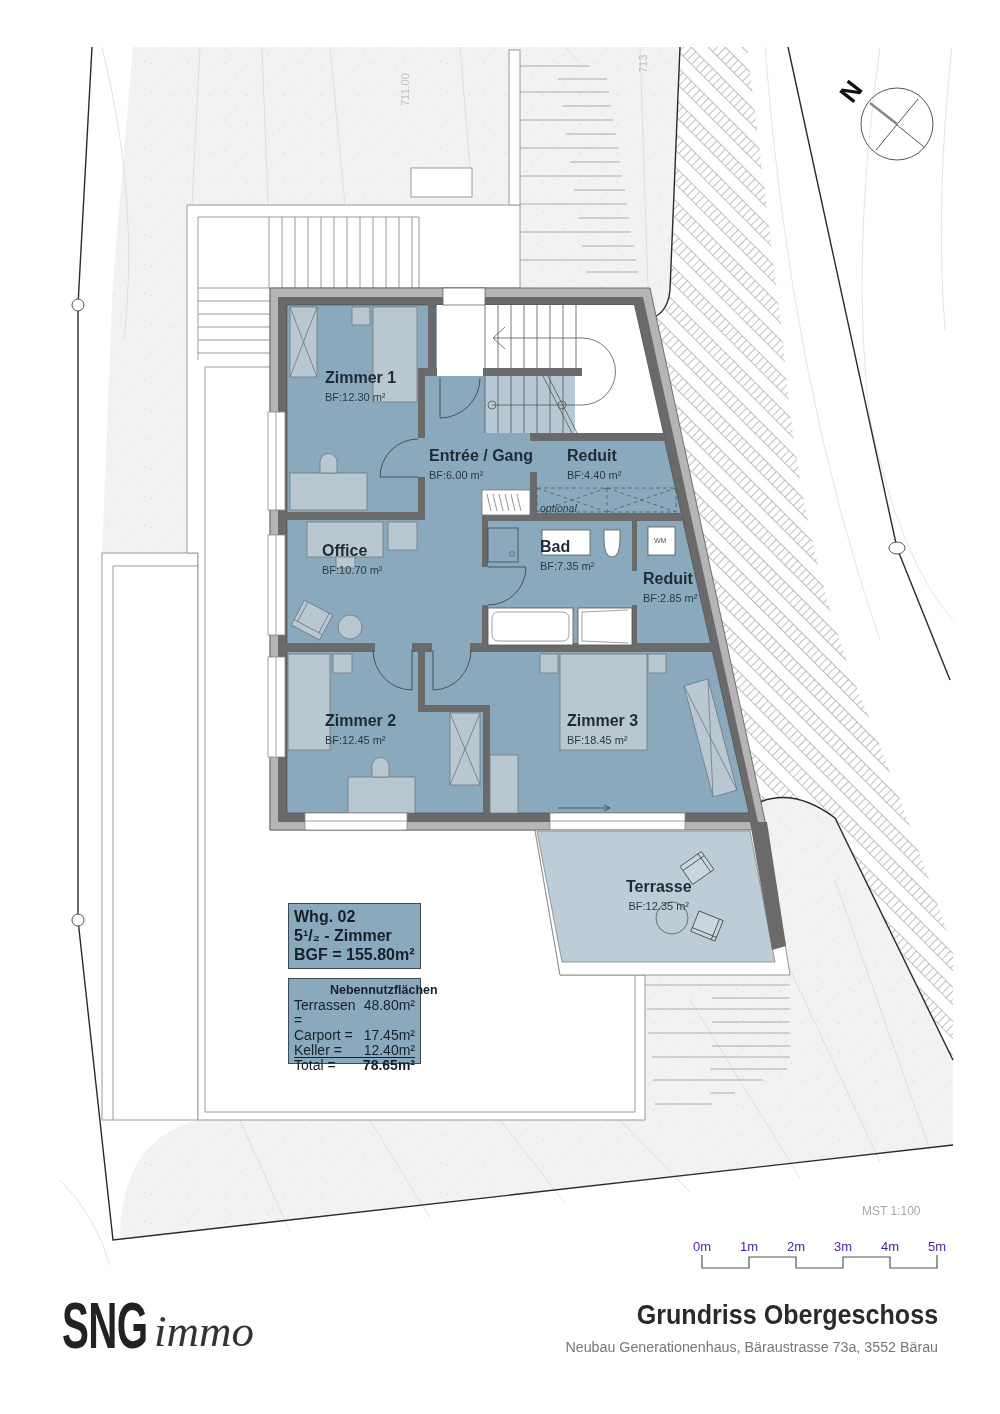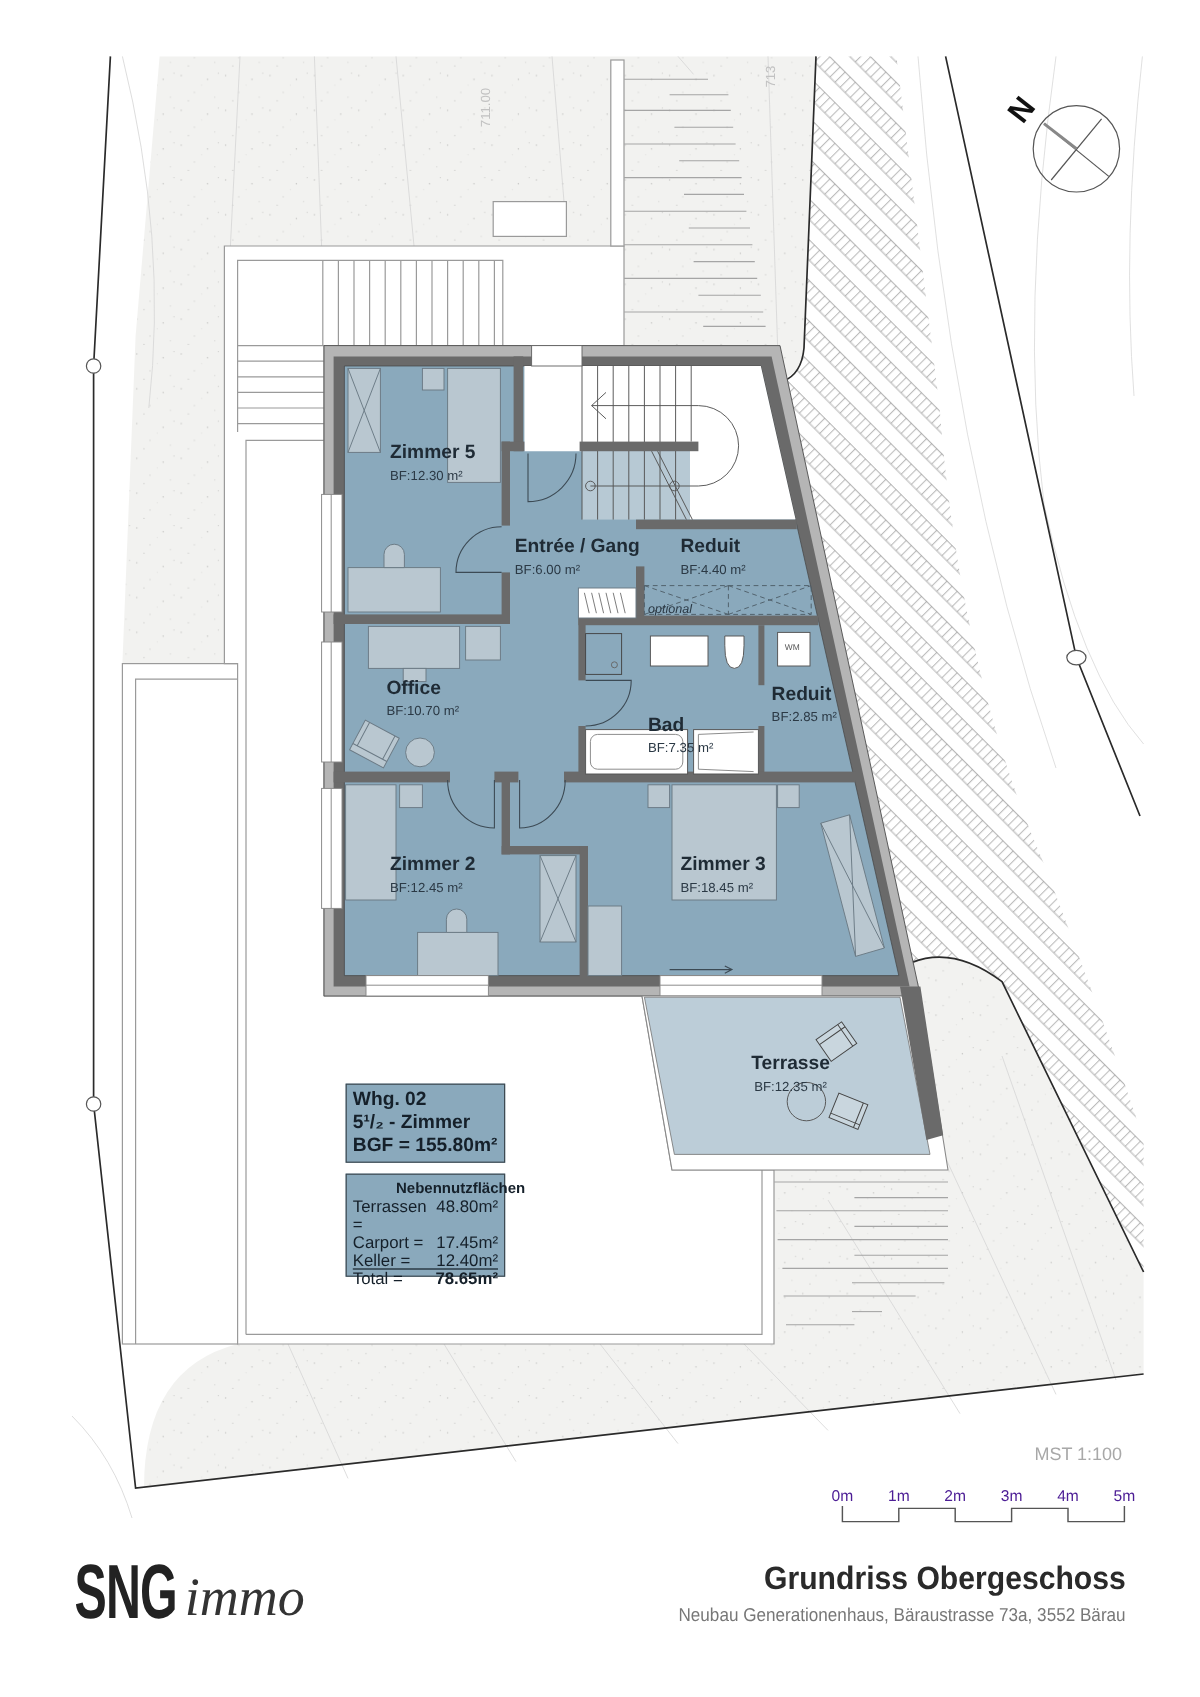--- a/index.html
+++ b/index.html
@@ -13,21 +13,21 @@
   .contour { font-family:"Liberation Sans", sans-serif; font-size:11px; color:#c2c2c2; transform:rotate(-90deg); transform-origin:left top; }
   .infobox { position:absolute; background:#8aa9bc; border:1.5px solid #3e4a52; box-sizing:border-box; color:#15202a; }
   .info1 { left:288px; top:903px; width:133px; height:66px; padding:3px 0 0 5px; }
   .info1 div { font-weight:bold; font-size:16px; line-height:19px; white-space:nowrap; }
   .info2 { left:288px; top:978px; width:133px; height:86px; padding:4px 5px 0 5px; }
   .info2 .t { font-weight:bold; font-size:12.5px; line-height:15px;margin-left:36px; }
   .info2 .row { display:flex; justify-content:space-between; font-size:14px; line-height:15px; }
   .info2 .row.under { border-bottom:1px solid #15202a; line-height:14px; }
   .info2 .row.total .v { font-weight:bold; }
   .north-n { font-family:"Liberation Sans", sans-serif; font-weight:bold; font-size:26px; color:#111; transform:rotate(-52deg); transform-origin:center; }
-  .mst { font-family:"Liberation Sans", sans-serif; font-size:15px; color:#a8a8a8; }
+  .mst { font-family:"Liberation Sans", sans-serif; font-size:12px; color:#a8a8a8; }
   .sbl { font-family:"Liberation Sans", sans-serif; font-size:13px; color:#4c1d95; transform:translateX(-50%); }
   .brand-bold { font-family:"Liberation Sans", sans-serif; font-weight:bold; font-size:64px; line-height:64px; color:#222; transform:scaleX(0.63); transform-origin:left top; letter-spacing:-1px; }
   .brand-it { font-family:"Liberation Serif", serif; font-style:italic; font-size:45px; line-height:45px; color:#333; }
   .title { font-family:"Liberation Sans", sans-serif; font-weight:bold; font-size:27px; line-height:30px; color:#2a2a2a; right:62px; transform:scaleX(0.93); transform-origin:right top; }
   .subtitle { font-family:"Liberation Sans", sans-serif; font-size:15.5px; line-height:18px; color:#777; right:62px; transform:scaleX(0.92); transform-origin:right top; }
 </style>
 </head>
 <body>
 
 <svg class="plan" width="1000" height="1414" viewBox="0 0 1000 1414">
@@ -298,36 +298,36 @@
     <line x1="870" y1="103" x2="897" y2="124" stroke-width="2.5" stroke="#888"></line>
   </g>
 
   <path d="M702,1255 L702,1268 L749,1268 L749,1257 L796,1257 L796,1268 L843,1268 L843,1257 L890,1257 L890,1268 L937,1268 L937,1255" fill="none" stroke="#555" stroke-width="1.2"></path>
 </svg>
 
 <div class="abs contour" style="left:399px; top:106px;">711.00</div>
 <div class="abs contour" style="left:637px; top:73px;">713</div>
 
 <div class="abs" style="left:325px; top:369px;">
-  <div class="rname">Zimmer 5</div>
+  <div class="rname">Zimmer 1</div>
   <div class="rarea" style="margin-top:3px;">BF:12.30 m²</div>
 </div>
 <div class="abs" style="left:429px; top:447px;">
   <div class="rname">Entrée / Gang</div>
   <div class="rarea" style="margin-top:3px;">BF:6.00 m²</div>
 </div>
 <div class="abs" style="left:567px; top:447px;">
   <div class="rname">Reduit</div>
   <div class="rarea" style="margin-top:3px;">BF:4.40 m²</div>
 </div>
-<div class="abs" style="left:322px; top:565px;">
+<div class="abs" style="left:322px; top:542px;">
   <div class="rname">Office</div>
   <div class="rarea" style="margin-top:3px;">BF:10.70 m²</div>
 </div>
-<div class="abs" style="left:540px; top:596px;">
+<div class="abs" style="left:540px; top:538px;">
   <div class="rname">Bad</div>
   <div class="rarea" style="margin-top:3px;">BF:7.35 m²</div>
 </div>
 <div class="abs" style="left:643px; top:570px;">
   <div class="rname">Reduit</div>
   <div class="rarea" style="margin-top:3px;">BF:2.85 m²</div>
 </div>
 <div class="abs" style="left:325px; top:712px;">
   <div class="rname">Zimmer 2</div>
   <div class="rarea" style="margin-top:3px;">BF:12.45 m²</div>

